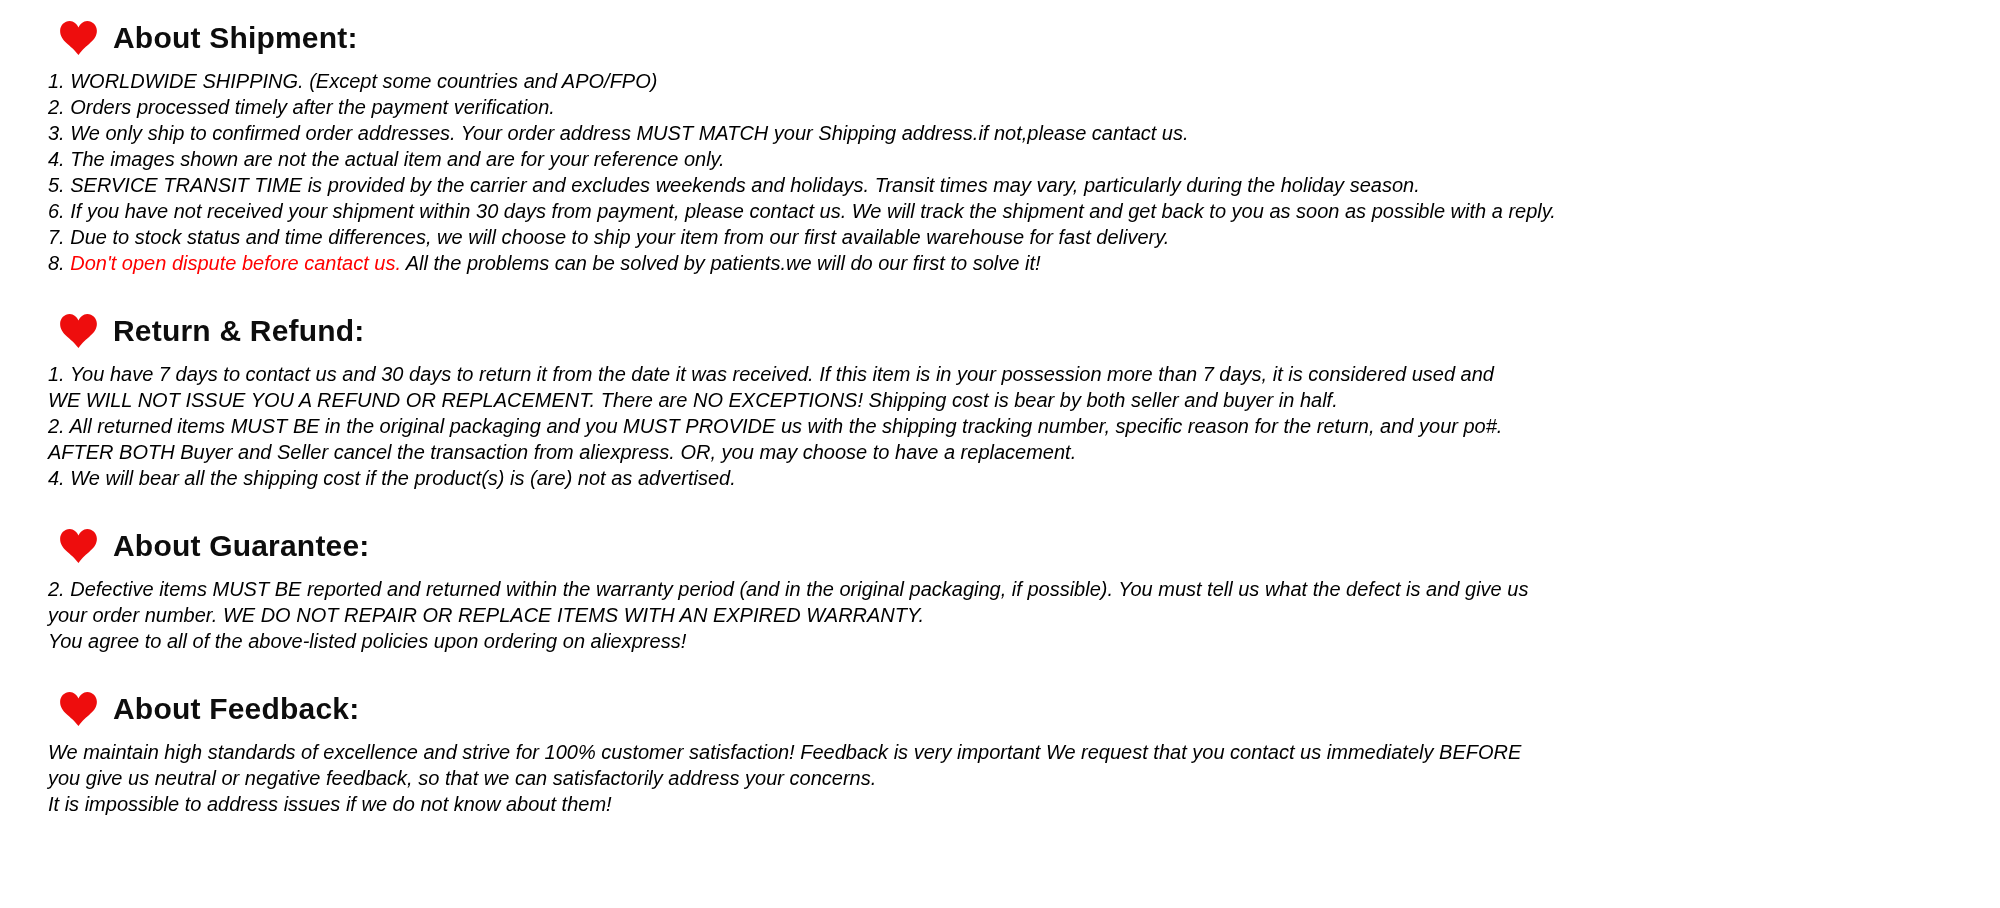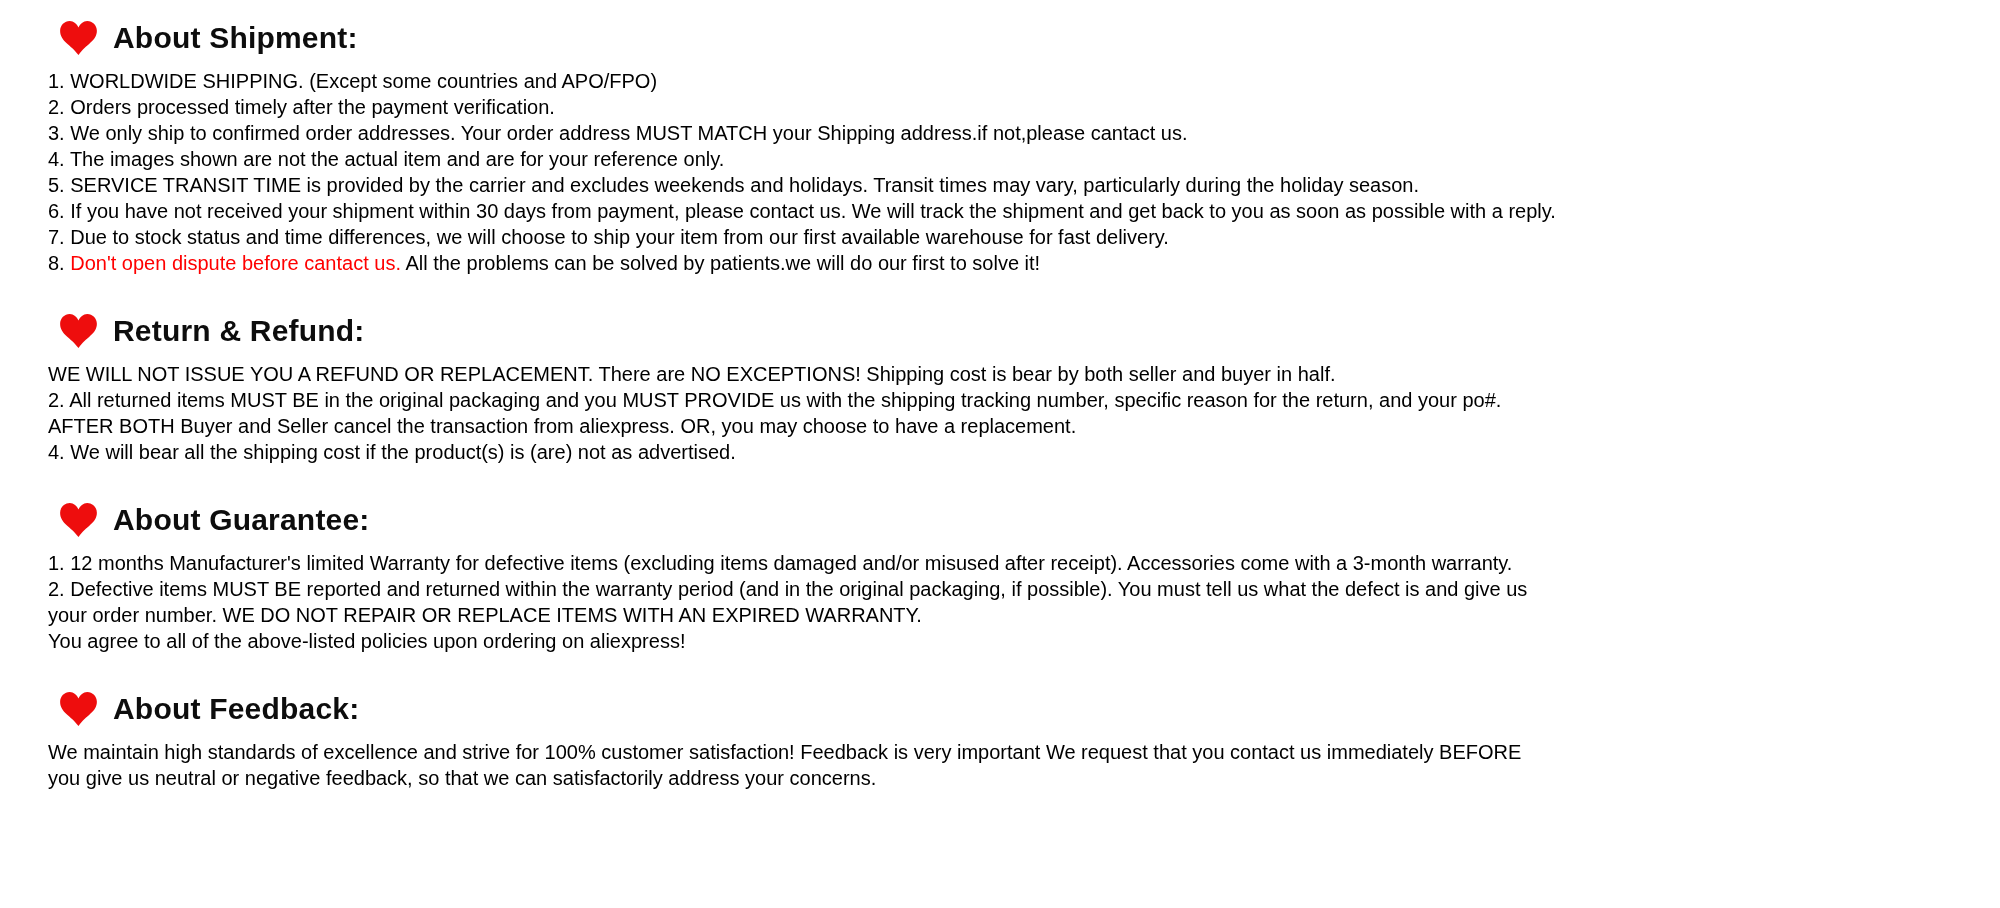--- a/index.html
+++ b/index.html
@@ -42,21 +42,21 @@
     color: #0d0d0d;
     letter-spacing: 0.2px;
     white-space: nowrap;
   }
   .policy-line {
     font-size: 20px;
     line-height: 26px;
     white-space: nowrap;
     color: #000000;
   }
-  .seg { color: inherit; }
+  .seg { color: inherit; font-style: italic; }
   .seg.red { color: var(--alert-color, #ff0000); }
 </style>
 </head>
 <body style="background: rgb(255, 255, 255); color: rgb(0, 0, 0);">
 
 <div class="policy-document">
     <section class="policy-section">
       <div class="section-heading">
         <span class="heart">
           <svg viewBox="0 0 32 29.6" xmlns="http://www.w3.org/2000/svg">
@@ -76,44 +76,45 @@
     </section>
     <section class="policy-section">
       <div class="section-heading">
         <span class="heart">
           <svg viewBox="0 0 32 29.6" xmlns="http://www.w3.org/2000/svg">
             <path fill="#ee0d0d" d="M23.6,0c-3.4,0-6.3,2.7-7.6,5.6C14.7,2.7,11.8,0,8.4,0C3.8,0,0,3.8,0,8.4c0,9.4,9.5,11.9,16,21.2c6.1-9.3,16-12.1,16-21.2C32,3.8,28.2,0,23.6,0z"></path>
           </svg>
         </span>
         <span class="heading-text">Return &amp; Refund:</span>
       </div>
+      <div class="policy-line"><span class="seg">1. You have 7 days to contact us and 30 days to return it from the date it was received. If this item is in your possession more than 7 days, it is considered used and</span></div>
       <div class="policy-line"><span class="seg">WE WILL NOT ISSUE YOU A REFUND OR REPLACEMENT. There are NO EXCEPTIONS! Shipping cost is bear by both seller and buyer in half.</span></div>
       <div class="policy-line"><span class="seg">2. All returned items MUST BE in the original packaging and you MUST PROVIDE us with the shipping tracking number, specific reason for the return, and your po#.</span></div>
       <div class="policy-line"><span class="seg">AFTER BOTH Buyer and Seller cancel the transaction from aliexpress. OR, you may choose to have a replacement.</span></div>
       <div class="policy-line"><span class="seg">4.  We will bear all the shipping cost if the product(s) is (are) not as advertised.</span></div>
     </section>
     <section class="policy-section">
       <div class="section-heading">
         <span class="heart">
           <svg viewBox="0 0 32 29.6" xmlns="http://www.w3.org/2000/svg">
             <path fill="#ee0d0d" d="M23.6,0c-3.4,0-6.3,2.7-7.6,5.6C14.7,2.7,11.8,0,8.4,0C3.8,0,0,3.8,0,8.4c0,9.4,9.5,11.9,16,21.2c6.1-9.3,16-12.1,16-21.2C32,3.8,28.2,0,23.6,0z"></path>
           </svg>
         </span>
         <span class="heading-text">About Guarantee:</span>
       </div>
-      <div class="policy-line"><span class="seg">1. 12 months Manufacturer's limited Warranty for defective items (excluding items damaged and/or misused after receipt). Accessories come with a 3-month warranty.</span></div>
       <div class="policy-line"><span class="seg">2. Defective items MUST BE reported and returned within the warranty period (and in the original packaging, if possible). You must tell us what the defect is and give us</span></div>
       <div class="policy-line"><span class="seg">your order number. WE DO NOT REPAIR OR REPLACE ITEMS WITH AN EXPIRED WARRANTY.</span></div>
       <div class="policy-line"><span class="seg">You agree to all of the above-listed policies upon ordering on aliexpress!</span></div>
     </section>
     <section class="policy-section">
       <div class="section-heading">
         <span class="heart">
           <svg viewBox="0 0 32 29.6" xmlns="http://www.w3.org/2000/svg">
             <path fill="#ee0d0d" d="M23.6,0c-3.4,0-6.3,2.7-7.6,5.6C14.7,2.7,11.8,0,8.4,0C3.8,0,0,3.8,0,8.4c0,9.4,9.5,11.9,16,21.2c6.1-9.3,16-12.1,16-21.2C32,3.8,28.2,0,23.6,0z"></path>
           </svg>
         </span>
         <span class="heading-text">About Feedback:</span>
       </div>
       <div class="policy-line"><span class="seg">We maintain high standards of excellence and strive for 100% customer satisfaction! Feedback is very important We request that you contact us immediately BEFORE</span></div>
       <div class="policy-line"><span class="seg">you give us neutral or negative feedback, so that we can satisfactorily address your concerns.</span></div>
+      <div class="policy-line"><span class="seg">It is impossible to address issues if we do not know about them!</span></div>
     </section>
   </div>
 
 </body></html>

